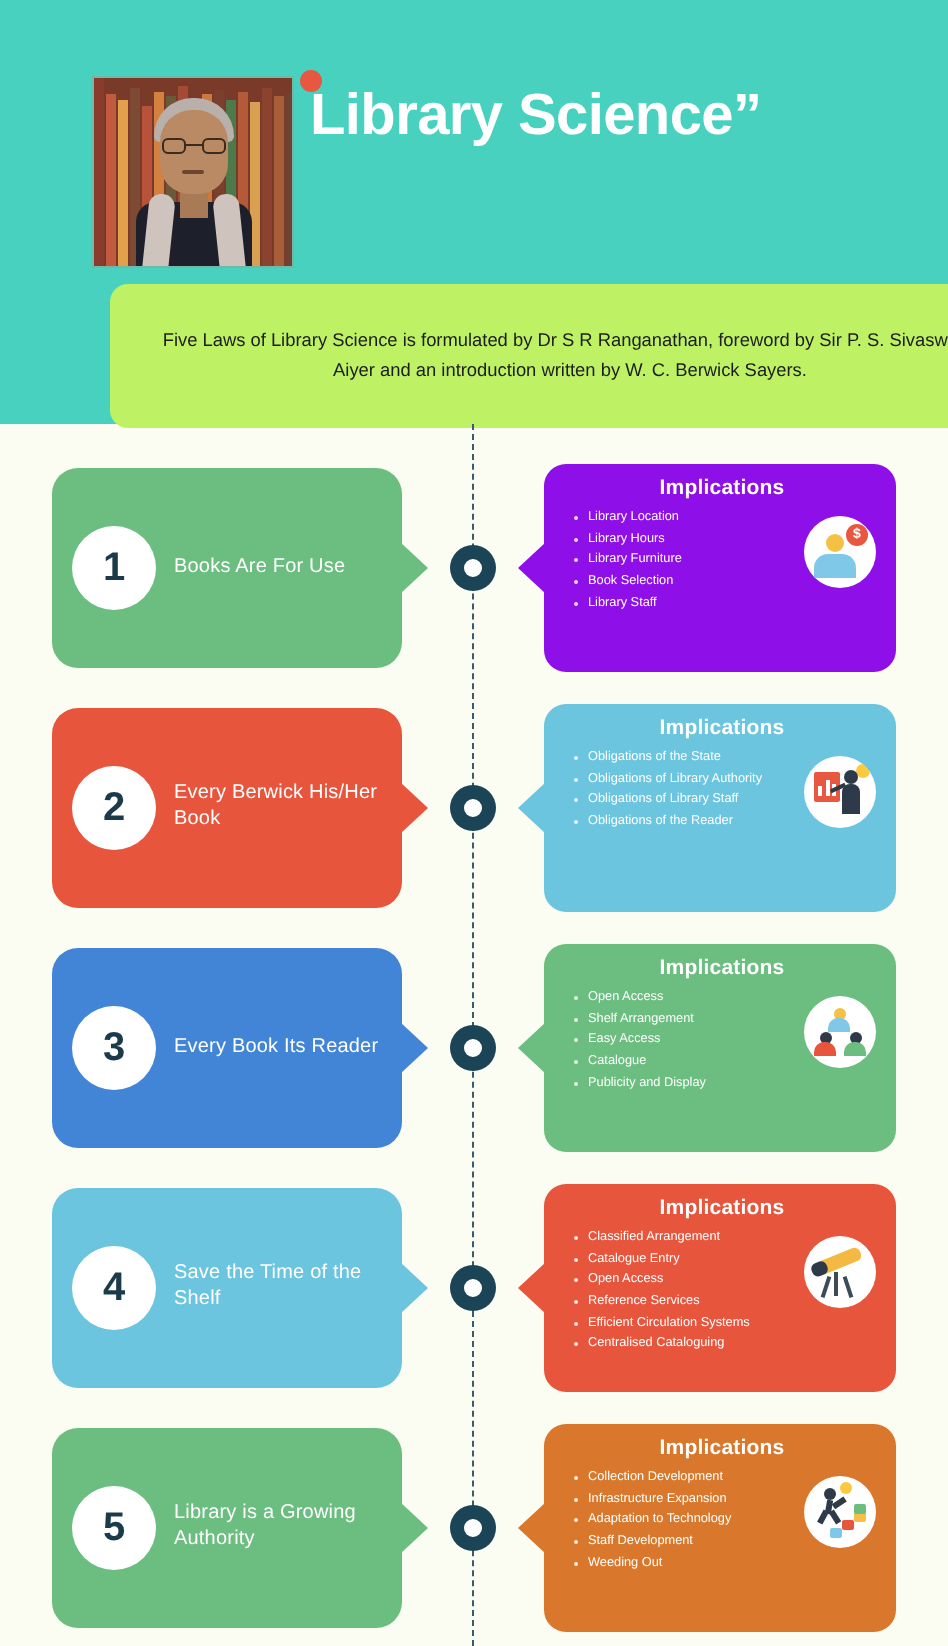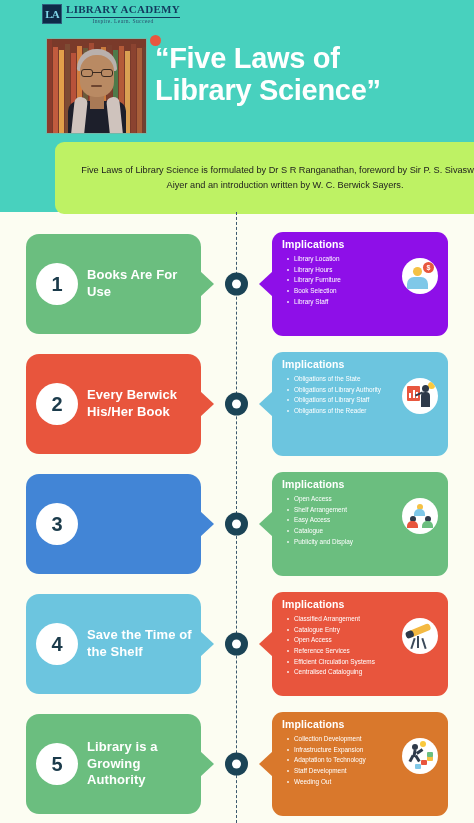--- a/index.html
+++ b/index.html
@@ -163,21 +163,21 @@
     border-bottom:13px solid transparent;
     border-left:14px solid currentColor;
   }
   .num-circle {
     width:42px; height:42px; border-radius:50%;
     background:#fff; flex:none;
     display:flex; align-items:center; justify-content:center;
     font-size:20px; font-weight:bold; color:#1B3B4B;
   }
   .law-text {
-    color:#fff; font-size:13px; font-weight:bold;
+    color:#fff; font-size:10px; font-weight:normal;
     line-height:1.28; margin-left:9px;
     letter-spacing:.1px;
   }
 
   
   .connector {
     position:absolute; left:225px; top:50%;
     transform:translateY(-50%);
     width:23px; height:23px; border-radius:50%;
     background:#1B4456;
@@ -199,21 +199,21 @@
   .imp-card::before {
     content:""; position:absolute; left:-13px; top:50%;
     transform:translateY(-50%);
     width:0; height:0;
     border-top:13px solid transparent;
     border-bottom:13px solid transparent;
     border-right:14px solid currentColor;
   }
   .imp-title {
     color:#fff; font-size:10.5px; font-weight:bold;
-    text-align:left; margin-bottom:4px;
+    text-align:center; margin-bottom:4px;
     letter-spacing:.1px;
   }
   .imp-body { display:flex; align-items:flex-start; }
   .imp-list { flex:1; padding-left:4px; }
   .imp-list li {
     list-style:none; position:relative;
     color:#fff; font-size:6.4px; line-height:1.66;
     padding-left:8px;
   }
   .imp-list li::before {
@@ -276,27 +276,20 @@
   .ic-runner .lg2 { position:absolute; left:7px; top:11px; width:3px; height:7px; background:#2E3A4A; transform:rotate(-32deg); }
   .ic-runner .ar { position:absolute; left:7px; top:6px; width:7px; height:2.5px; background:#2E3A4A; transform:rotate(-34deg); }
   .ic-steps { position:absolute; right:3px; bottom:5px; width:20px; height:16px; }
   .ic-steps i { position:absolute; width:6px; height:5px; display:block; border-radius:1px; }
 </style>
 </head>
 <body>
 
 <div class="header">
 
-  <div class="logo">
-    <div class="logo-mark">LA</div>
-    <div class="logo-text">
-      <div class="logo-name">LIBRARY ACADEMY</div>
-      <div class="logo-tag">Inspire.  Learn.  Succeed</div>
-    </div>
-  </div>
 
   <div class="portrait">
     <div class="shelf">
       <i style="left:0;  background:#8a3b2c;"></i>
       <i style="left:6px;  background:#c25b3e; height:92%;"></i>
       <i style="left:12px; background:#e2a04a; height:88%;"></i>
       <i style="left:18px; background:#7d4b33; height:95%;"></i>
       <i style="left:24px; background:#b8523a; height:85%;"></i>
       <i style="left:30px; background:#d4803f; height:93%;"></i>
       <i style="left:36px; background:#6a5a3a; height:90%;"></i>
@@ -322,21 +315,20 @@
           <span></span>
           <span></span>
         </div>
       <div class="mouth"></div>
     </div>
   </div>
 
   <div class="red-dot"></div>
 
   <div class="title">
-    <span>“Five Laws of</span>
     <span class="l2">Library Science”</span>
   </div>
 
   <div class="intro">
     <p>Five Laws of Library Science is formulated by Dr S R Ranganathan, foreword by Sir P. S. Sivaswami Aiyer and an introduction written by W. C. Berwick Sayers.</p>
   </div>
 </div>
 
 <div class="dashed-line"></div>
 
@@ -399,20 +391,21 @@
               <div class="ic-arm"></div>
           </div>
         </div>
       </div>
     </div>
   </div>
 
   <div class="row">
     <div class="law-card" style="background:#4285D6; color:#4285D6;">
       <div class="num-circle">3</div>
+      <div class="law-text">Every Book Its Reader</div>
     </div>
     <div class="connector">
         <span></span>
       </div>
     <div class="imp-card" style="background:#6BBE7F; color:#6BBE7F;">
       <div class="imp-title">Implications</div>
       <div class="imp-body">
         <ul class="imp-list">
           <li>Open Access</li>
           <li>Shelf Arrangement</li>

